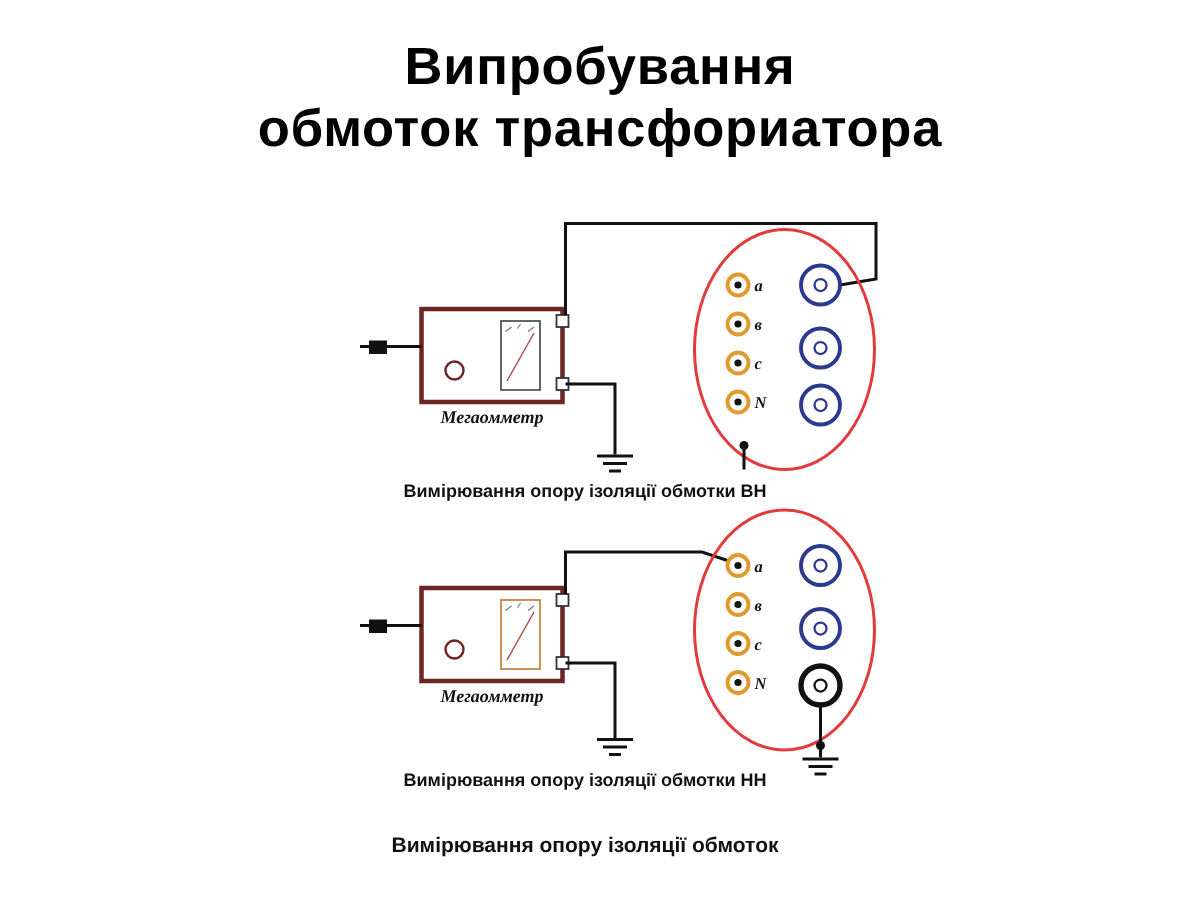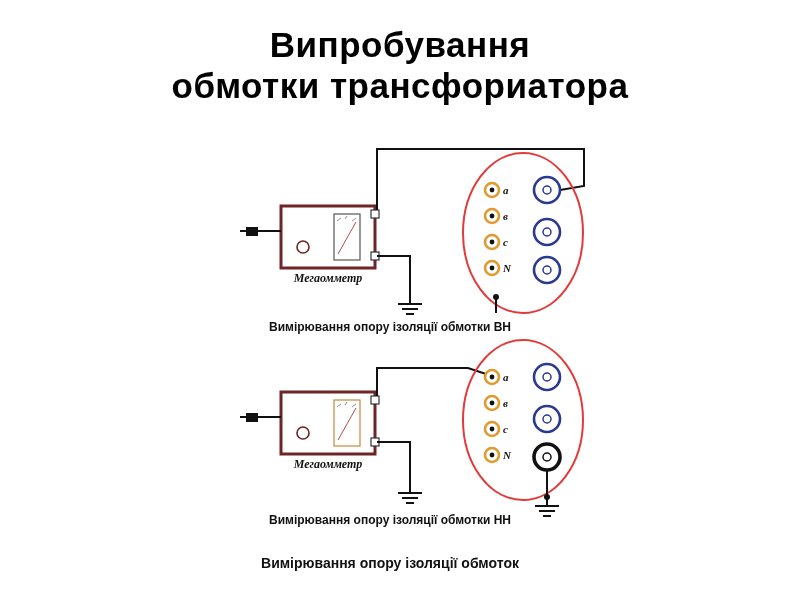--- a/index.html
+++ b/index.html
@@ -40,21 +40,21 @@
   text.caption{font-family:"Liberation Sans",sans-serif;font-weight:bold;font-size:12px;fill:#111;text-anchor:middle;}
   text.footer{font-family:"Liberation Sans",sans-serif;font-weight:bold;font-size:14px;fill:#111;text-anchor:middle;}
 </style>
 </head>
 <body>
 
 <div class="slide">
 
   <div class="title">
     <div>Випробування</div>
-    <div>обмотки трансфориатора</div>
+    <div>обмоток трансфориатора</div>
   </div>
 
   <svg width="800" height="600" viewBox="0 0 800 600">
 
     <g>
 
       <g>
         <rect class="devbox" x="281" y="206" width="94" height="62"></rect>
         <circle class="devterm" cx="303" cy="247" r="6"></circle>
         <rect class="meter" x="334" y="214" width="26" height="46"></rect>

